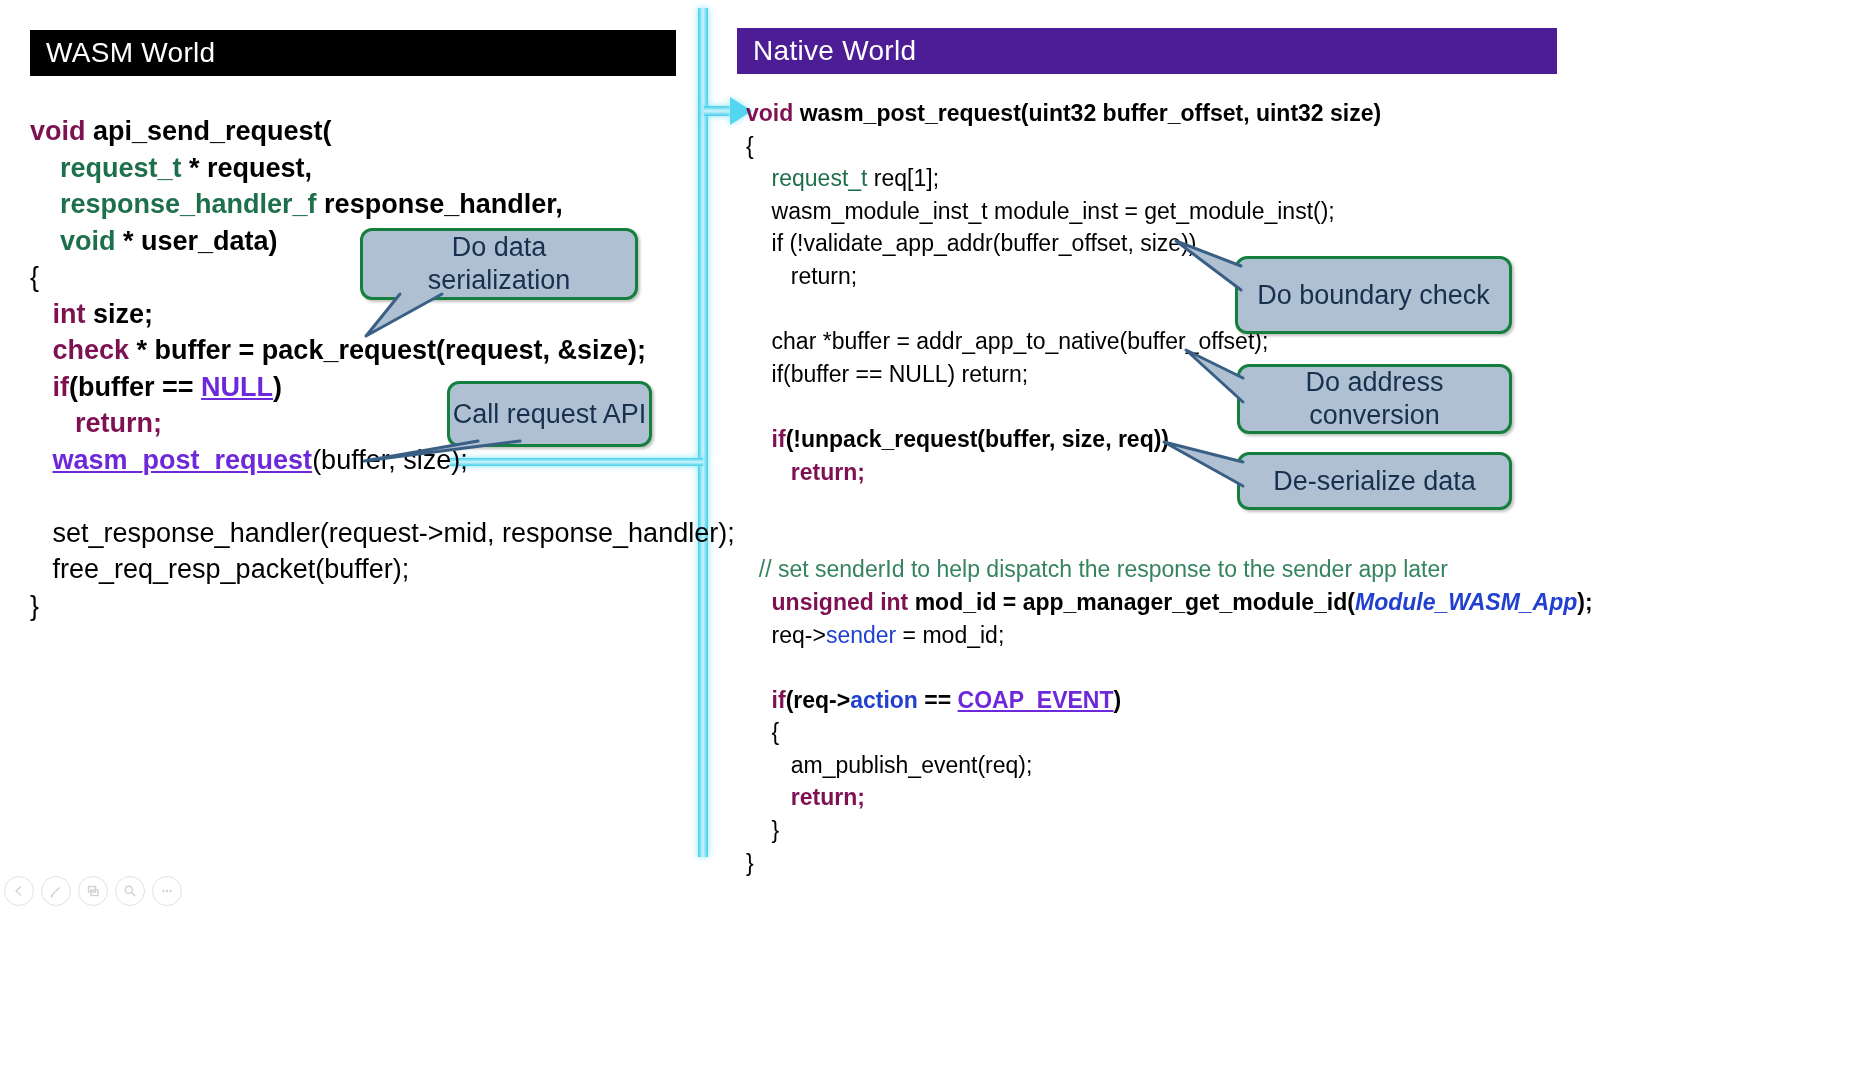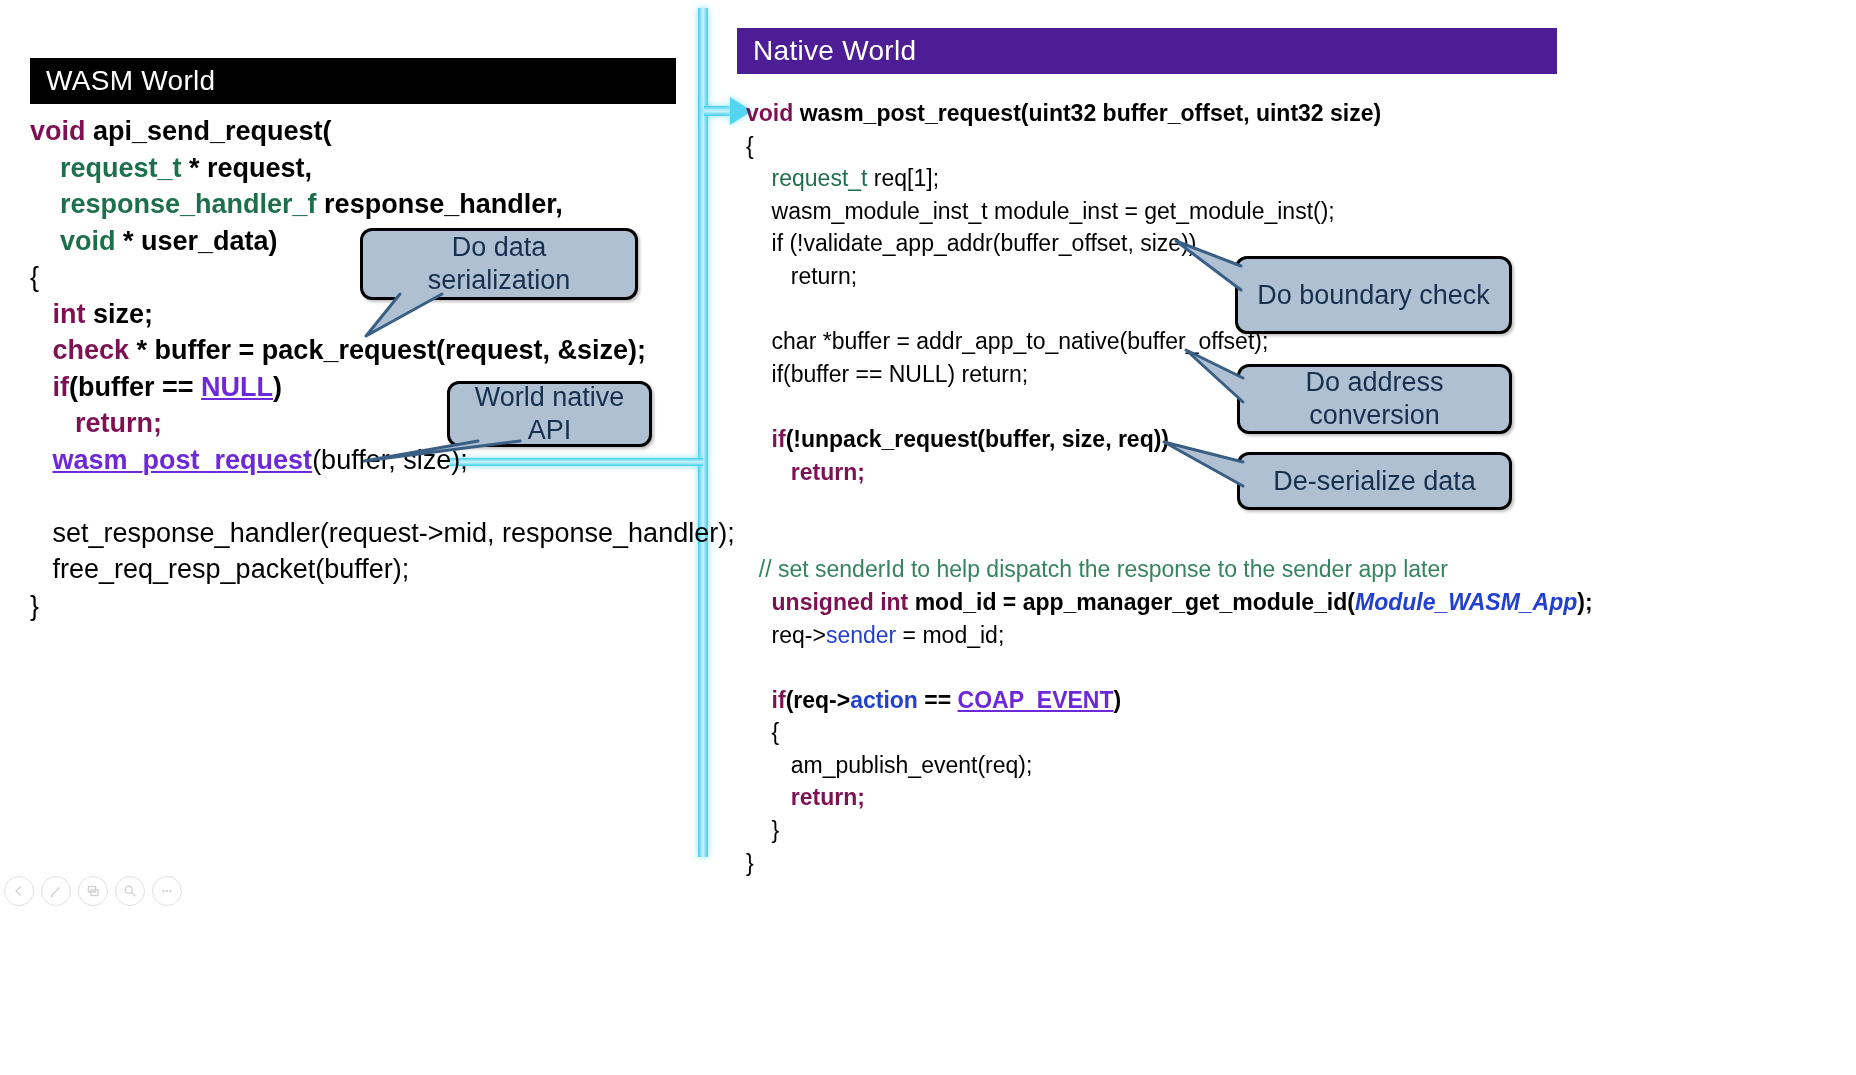--- a/index.html
+++ b/index.html
@@ -2,21 +2,21 @@
 <html><head>
 <meta charset="utf-8">
 <style>
   html,body{margin:0;padding:0;background:#ffffff;}
   #slide{position:relative;width:1856px;height:1075px;background:#ffffff;overflow:hidden;
          font-family:"Liberation Sans", sans-serif;}
 
   
   .world-header{position:absolute;display:flex;align-items:center;box-sizing:border-box;
                 padding-left:16px;color:#ffffff;font-size:28px;letter-spacing:.3px;}
-  #wasm-header{left:30px;top:30px;width:646px;height:46px;background:#000000;margin-top:28px;}
+  #wasm-header{left:30px;top:30px;width:646px;height:46px;background:#000000;}
   #native-header{left:737px;top:28px;width:820px;height:46px;background:#4c1d95;}
 
   
   .cyan{background:linear-gradient(to right,#3fcdea,#cdf4fb 50%,#3fcdea);
         box-shadow:0 0 6px rgba(120,227,246,.9);}
   #divider{position:absolute;left:698px;top:8px;width:10px;height:849px;}
   #connector{position:absolute;left:450px;top:458px;width:253px;height:8px;
              background:linear-gradient(to bottom,#3fcdea,#cdf4fb 50%,#3fcdea);
              box-shadow:0 0 6px rgba(120,227,246,.9);}
   #arrow-line{position:absolute;left:704px;top:106px;width:28px;height:10px;
@@ -36,21 +36,21 @@
   .seg-type{color:#1E6F4C;font-weight:700;}
   .seg-typer{color:#1E6F4C;}
   .seg-comment{color:#35835F;}
   .seg-blue{color:#2140CF;text-align:center;}
   .seg-blueb{color:#2140CF;font-weight:700;}
   .seg-bluebi{color:#2140CF;font-weight:700;font-style:italic;}
   .seg-bu{color:#6d28d9;font-weight:700;text-decoration:underline;}
 
   
   .callout-box{position:absolute;box-sizing:border-box;background:#AEC0D2;
-               border:3px solid #000000;border-radius:12px;display:flex;
+               border:3px solid #15803d;border-radius:12px;display:flex;
                align-items:center;justify-content:center;text-align:center;
                box-shadow:2px 2px 3px rgba(0,0,0,.25);}
   .callout-text{color:#17304E;font-size:27px;line-height:33px;white-space:pre-line;}
   #c1-box{left:360px;top:228px;width:278px;height:72px;}
   #c2-box{left:447px;top:381px;width:205px;height:66px;}
   #c3-box{left:1235px;top:256px;width:277px;height:78px;}
   #c4-box{left:1237px;top:364px;width:275px;height:70px;}
   #c5-box{left:1237px;top:452px;width:275px;height:58px;align-items:center;}
   .tail{position:absolute;overflow:visible;}
   .tail path{fill:#AEC0D2;stroke:#3A5F85;stroke-width:3;stroke-linejoin:round;stroke-linecap:round;}
@@ -130,21 +130,21 @@
 
   <div id="c1-box" class="callout-box">
     <span class="callout-text">Do data
 serialization</span>
   </div>
   <svg id="c1-tail" class="tail" width="96" height="54">
     <path d="M44 6 L10 48 L86 6"></path>
   </svg>
 
   <div id="c2-box" class="callout-box">
-    <span class="callout-text">World native API</span>
+    <span class="callout-text">Call request API</span>
   </div>
   <svg id="c2-tail" class="tail" width="172" height="32">
     <path d="M124 6 L10 26 L166 6"></path>
   </svg>
 
   <div id="c3-box" class="callout-box">
     <span class="callout-text">Do boundary check</span>
   </div>
   <svg id="c3-tail" class="tail" width="77" height="61">
     <path d="M71 31 L6 6 L71 55"></path>

